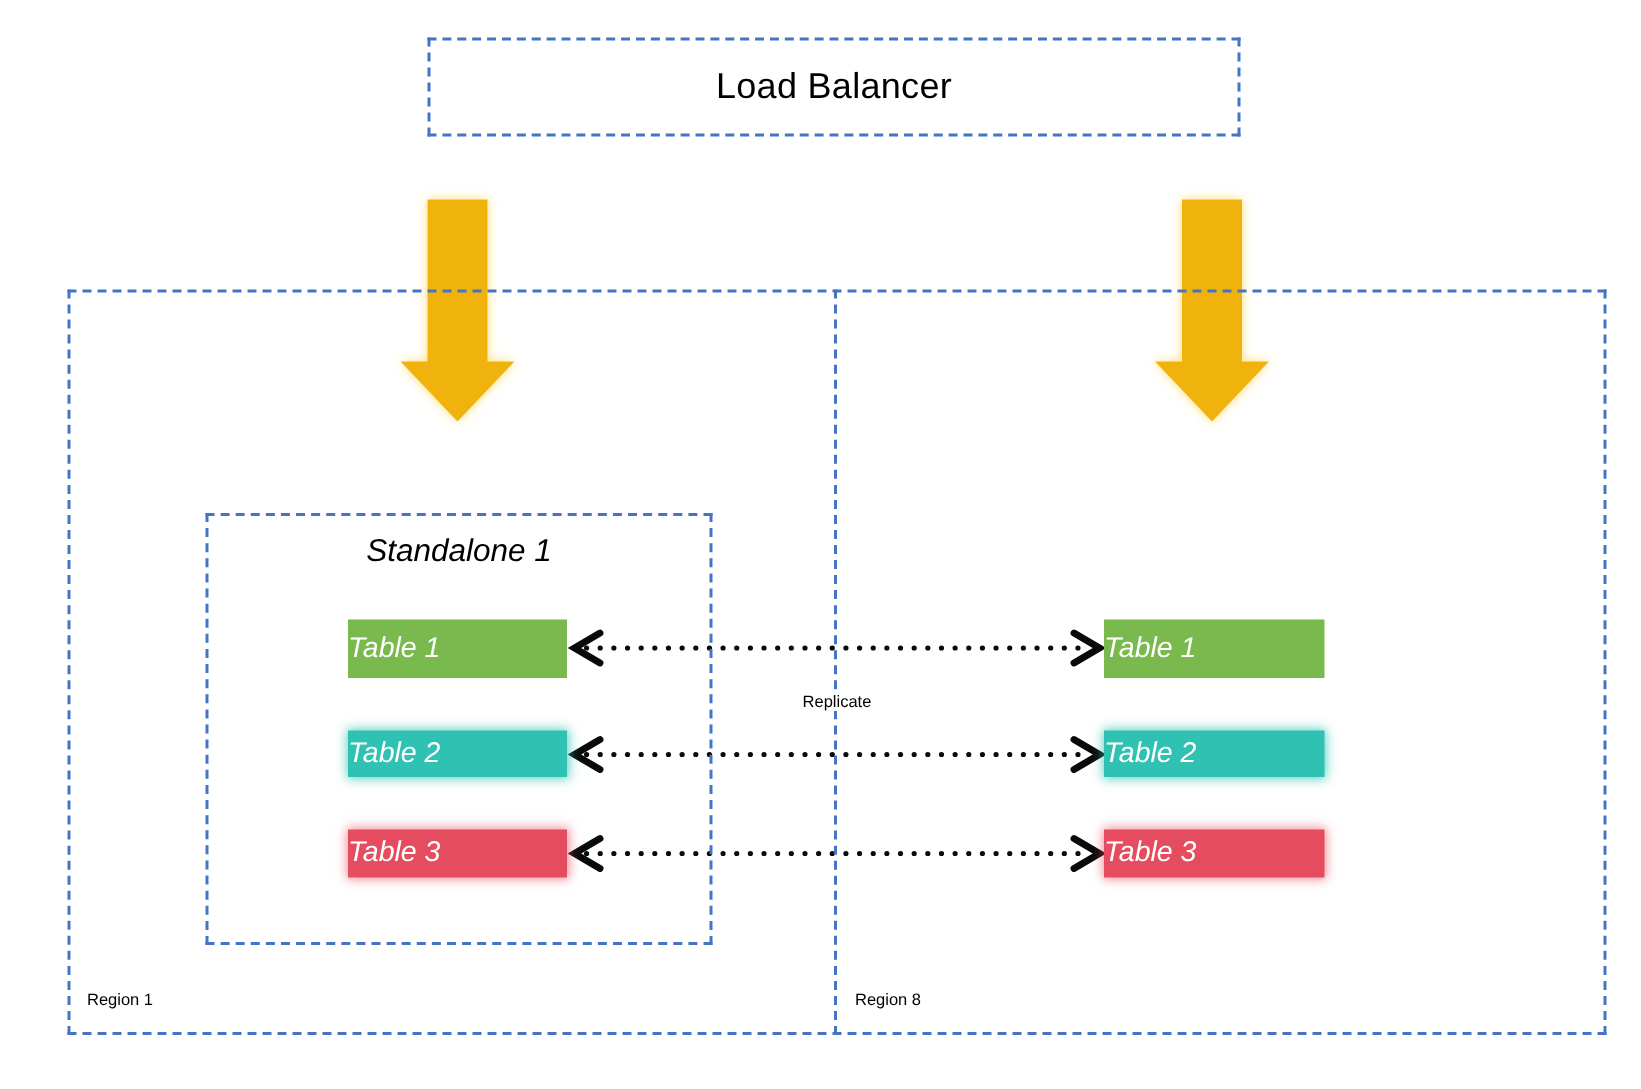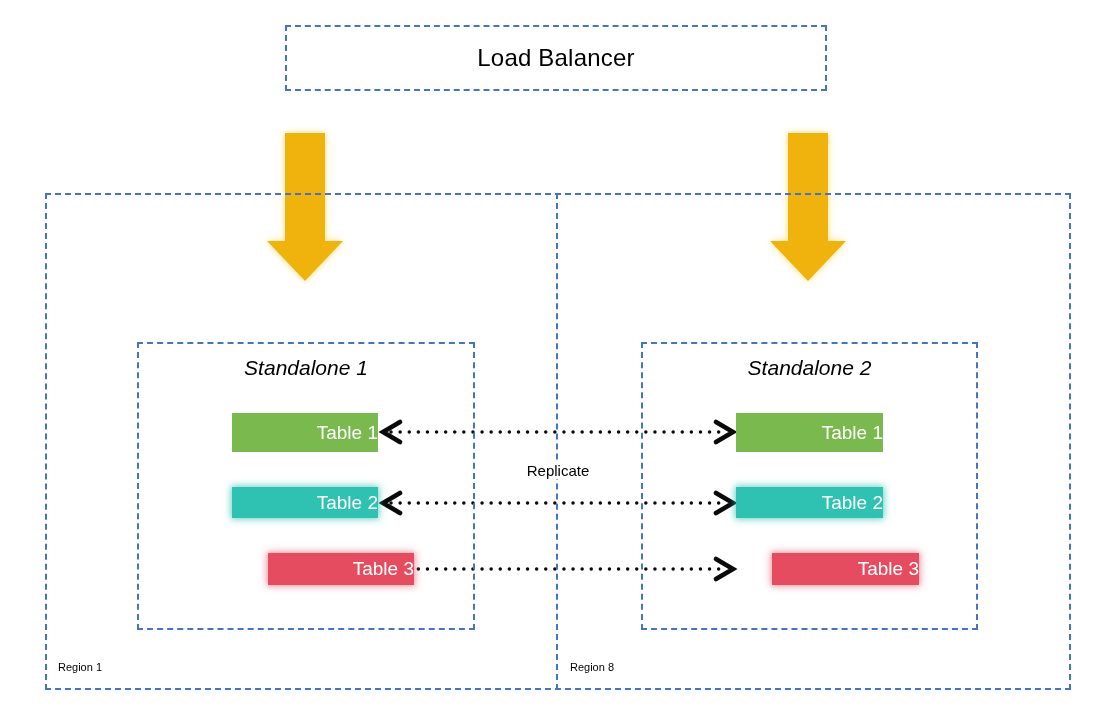--- a/index.html
+++ b/index.html
@@ -55,40 +55,41 @@
   .standalone2 { left: 641px; top: 342px; width: 337px; height: 288px; }
   .standalone-title {
     display: block;
     margin-top: 12px;
     font-size: 21px;
   }
 
   
   .table-chip {
     position: absolute;
-    display: flex; align-items: center; justify-content: flex-end;
+    display: flex; align-items: center; justify-content: flex-start;
     color: #ffffff;
     font-size: 19px;
     box-sizing: border-box;
+    font-style: italic;
   }
   .s1-t1 { left: 232px; top: 413px; width: 146px; height: 39px; }
   .s1-t2 { left: 232px; top: 487px; width: 146px; height: 31px; }
   .s1-t3 { left: 232px; top: 553px; width: 146px; height: 32px; }
   .s2-t1 { left: 736px; top: 413px; width: 147px; height: 39px; }
   .s2-t2 { left: 736px; top: 487px; width: 147px; height: 31px; }
   .s2-t3 { left: 736px; top: 553px; width: 147px; height: 32px; }
   .glow-teal { box-shadow: 0 0 7px 1px rgba(47,194,178,0.75); }
-  .glow-red  { box-shadow: 0 0 7px 1px rgba(230,76,95,0.65); margin-left: 36px; }
+  .glow-red  { box-shadow: 0 0 7px 1px rgba(230,76,95,0.65); }
 
   
   .replicate-label {
     position: absolute;
     left: 495px; top: 462px; width: 126px;
     text-align: center;
-    font-size: 15px;
+    font-size: 11px;
     background: #ffffff;
   }
 
   
   .arrow-layer {
     position: absolute;
     left: 0; top: 0;
     width: 1094px; height: 726px;
     pointer-events: none;
   }
@@ -145,23 +146,20 @@
   <div class="table-chip s1-t1" style="background-color: rgb(121, 185, 78);">
     <span>Table 1</span>
   </div>
   <div class="table-chip glow-teal s1-t2" style="background-color: rgb(47, 194, 178);">
     <span>Table 2</span>
   </div>
   <div class="table-chip glow-red s1-t3" style="background-color: rgb(230, 76, 95);">
     <span>Table 3</span>
   </div>
 
-  <div class="dashed-box standalone standalone2">
-    <span class="standalone-title">Standalone 2</span>
-  </div>
   <div class="table-chip s2-t1" style="background-color: rgb(121, 185, 78);">
     <span>Table 1</span>
   </div>
   <div class="table-chip glow-teal s2-t2" style="background-color: rgb(47, 194, 178);">
     <span>Table 2</span>
   </div>
   <div class="table-chip glow-red s2-t3" style="background-color: rgb(230, 76, 95);">
     <span>Table 3</span>
   </div>
 

